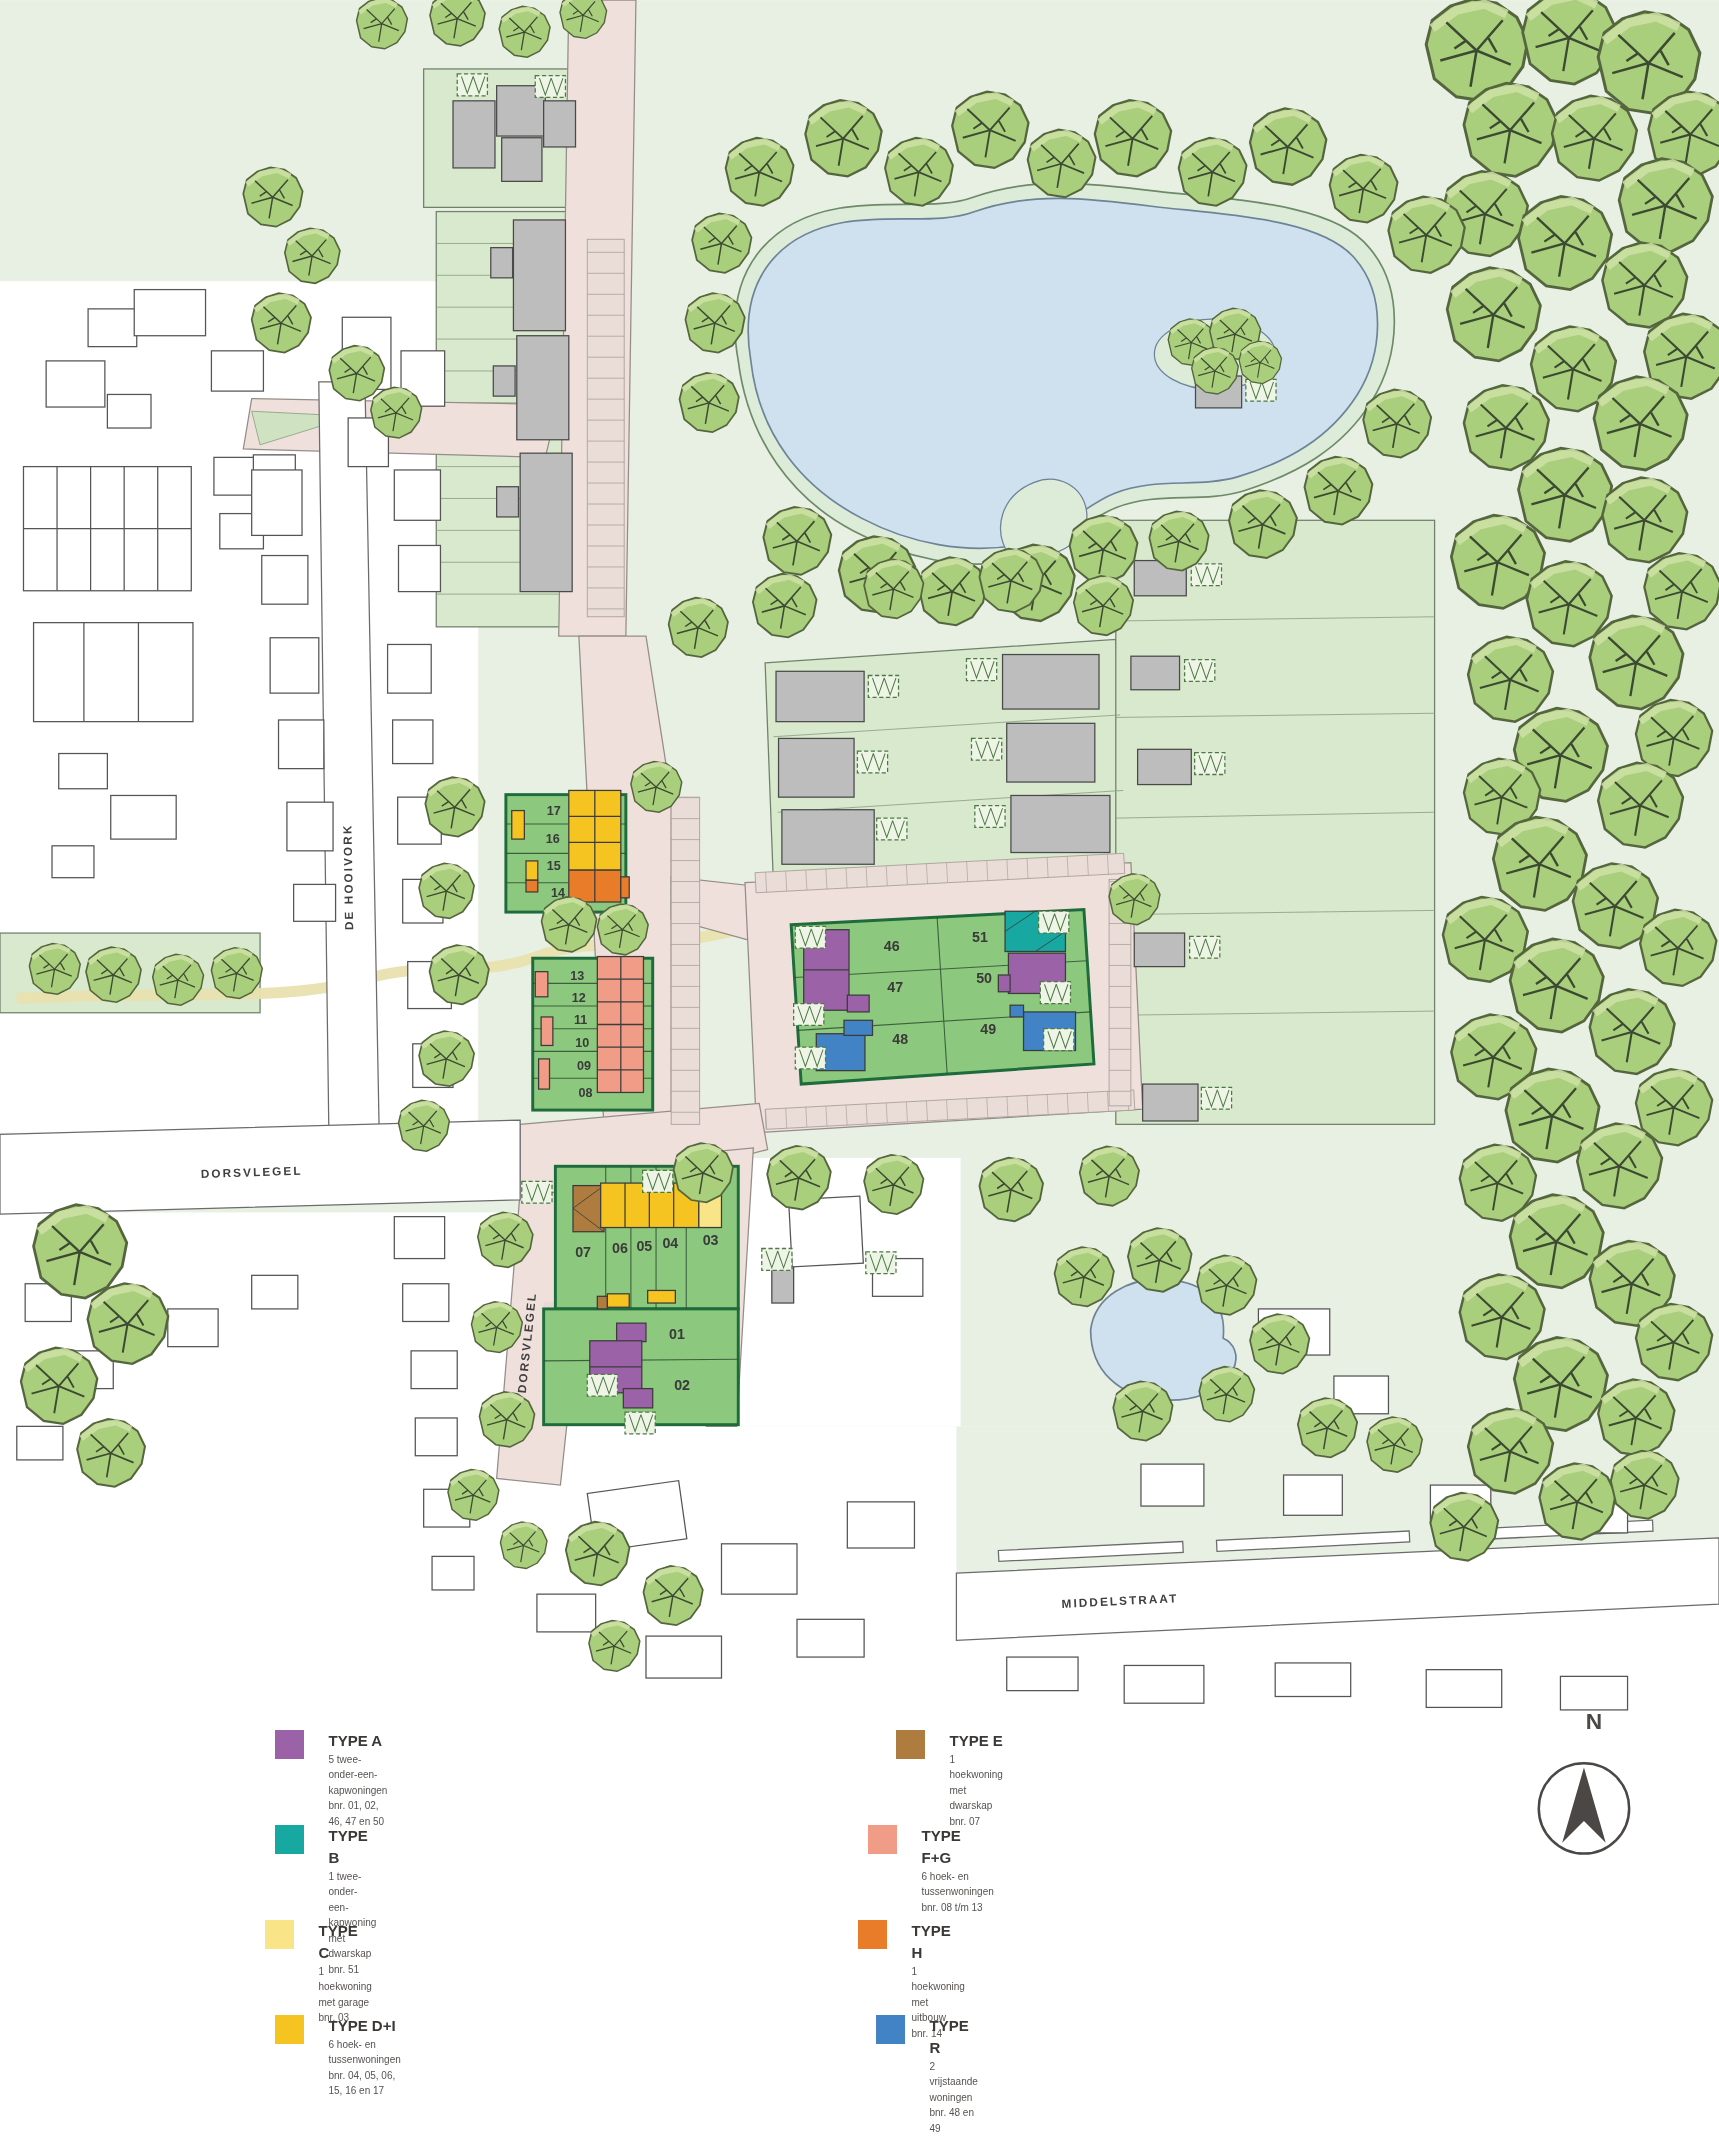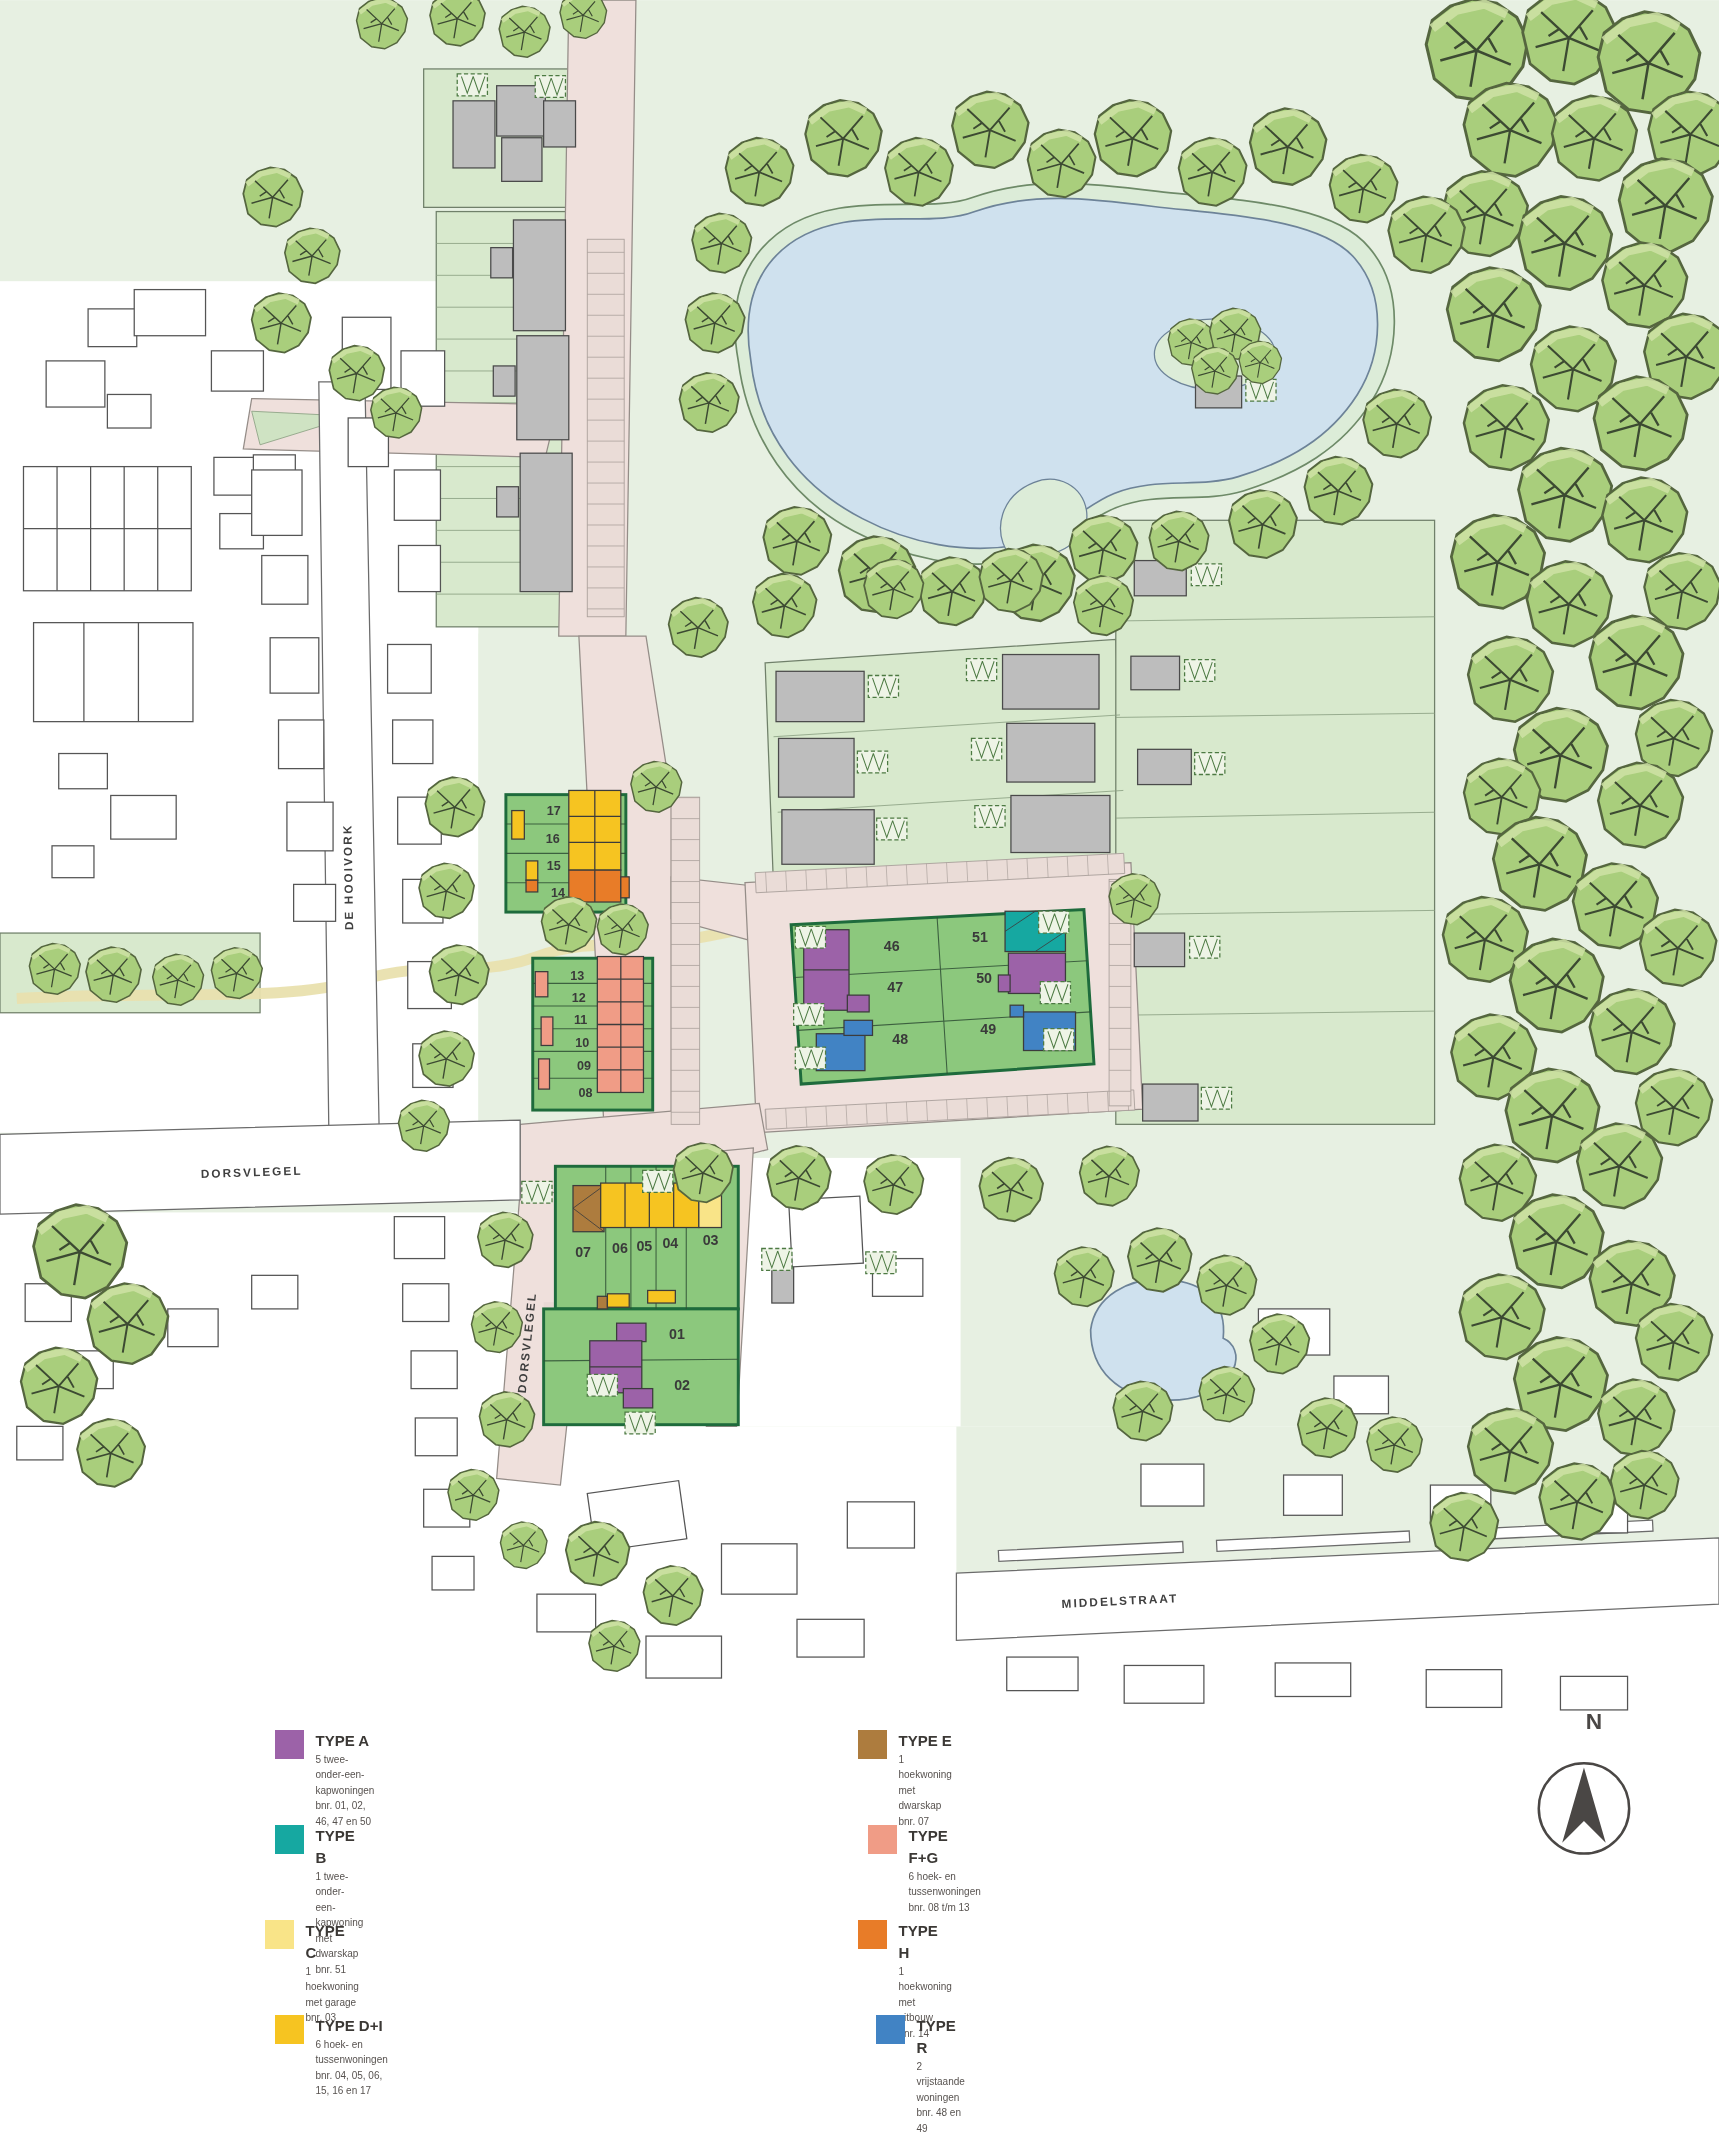--- a/index.html
+++ b/index.html
@@ -3,21 +3,21 @@
 <meta charset="utf-8">
 <style>
   html,body{margin:0;padding:0;background:#fff;}
   body{width:1719px;height:2148px;position:relative;font-family:"Liberation Sans",sans-serif;}
   #plan{position:absolute;left:0;top:0;width:1364px;height:2148px;}
   svg text{font-family:"Liberation Sans",sans-serif;}
   .plotnum{font-size:17px;font-weight:bold;fill:#3a3a3a;}
   .plotnum-s{font-size:15px;font-weight:bold;fill:#3a3a3a;}
   .street{font-size:14px;font-weight:bold;fill:#3f3f3f;letter-spacing:2.5px;}
   .legend{position:absolute;z-index:5;}
-  .legend-item{position:absolute;display:flex;gap:12px;}
+  .legend-item{position:absolute;display:flex;gap:25px;}
   .swatch{width:28.5px;height:28.5px;flex:0 0 28.5px;}
   .ltxt .llabel{font-size:15px;font-weight:bold;color:#3b3835;line-height:1.45;}
   .ltxt .ldesc,.ltxt .lbnr{font-size:10px;color:#57524f;line-height:1.55;}
   .north{position:absolute;left:1527px;top:1708px;width:134px;height:159px;z-index:5;}
   .north .nlab{position:absolute;left:0;top:0;width:100%;text-align:center;font-size:22.7px;font-weight:bold;color:#4a4745;}
 </style>
 </head>
 <body>
 
 <div id="plan">
@@ -527,21 +527,21 @@
       </div>
   </div>
   <div class="legend-item" style="left:275px;top:2015px">
     <div class="swatch" style="background: rgb(246, 196, 33);"></div>
     <div class="ltxt">
         <div class="llabel">TYPE D+I</div>
       <div class="ldesc">6 hoek- en tussenwoningen</div>
       <div class="lbnr">bnr. 04, 05, 06, 15, 16 en 17</div>
       </div>
   </div>
-  <div class="legend-item" style="left:858px;top:1730px">
+  <div class="legend-item" style="left:896px;top:1730px">
     <div class="swatch" style="background: rgb(173, 124, 62);"></div>
     <div class="ltxt">
         <div class="llabel">TYPE E</div>
       <div class="ldesc">1 hoekwoning met dwarskap</div>
       <div class="lbnr">bnr. 07</div>
       </div>
   </div>
   <div class="legend-item" style="left:868px;top:1825px">
     <div class="swatch" style="background: rgb(240, 156, 134);"></div>
     <div class="ltxt">

